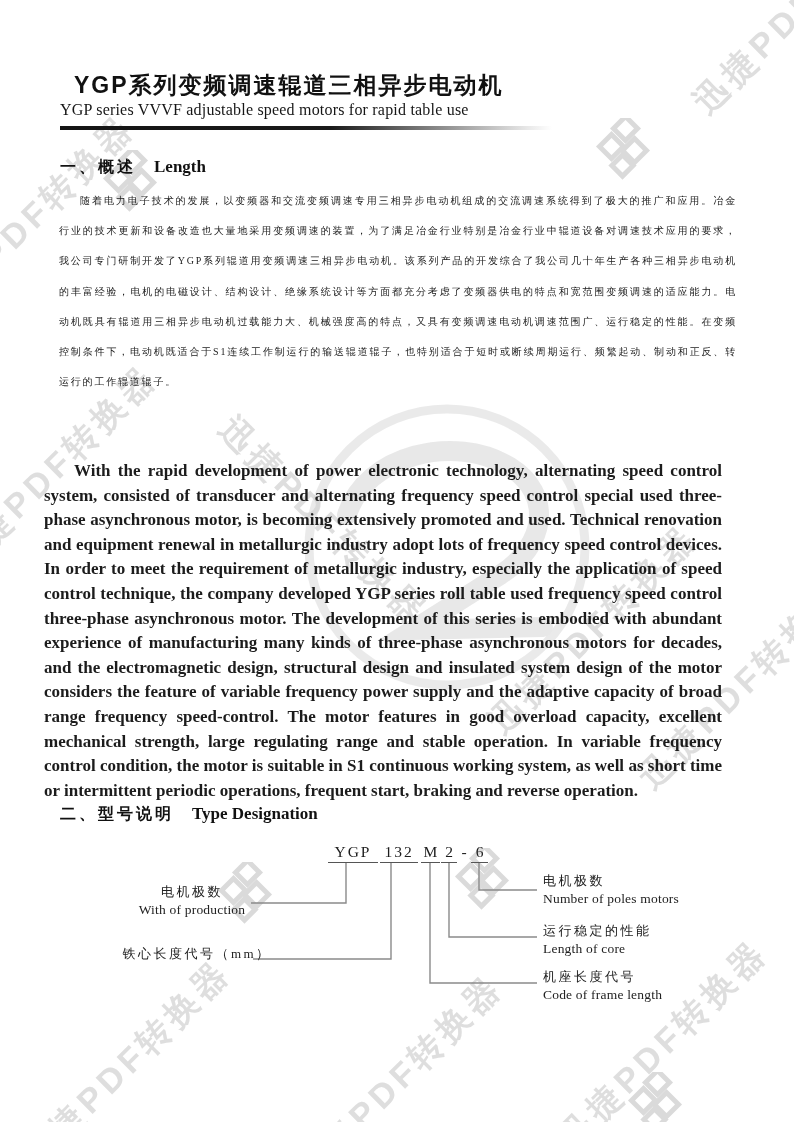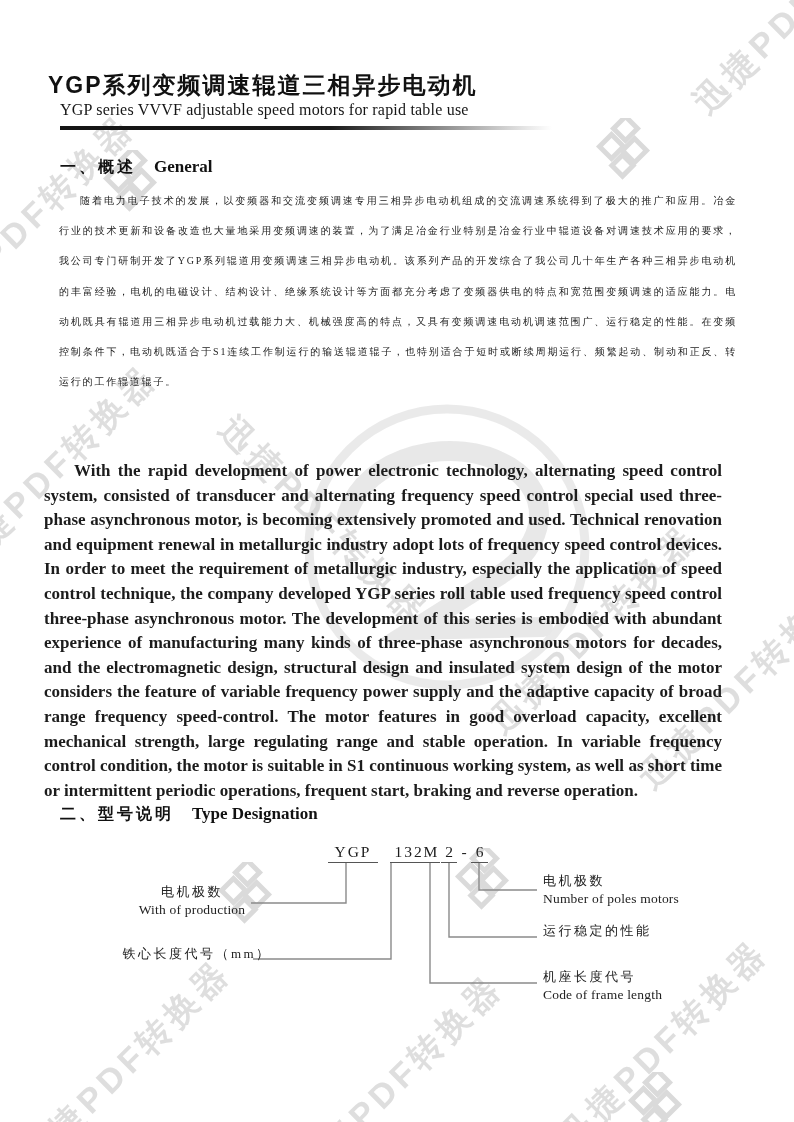--- a/index.html
+++ b/index.html
@@ -15,21 +15,21 @@
     position:absolute;font-family:"Liberation Sans","DejaVu Sans",sans-serif;
     font-size:34px;font-weight:bold;letter-spacing:5px;color:#d4d4d4;
     opacity:.75;transform:rotate(-45deg);transform-origin:left center;white-space:nowrap;
   }
   .wm-text.down{transform:rotate(45deg);}
   .wm-logo{position:absolute;opacity:.8;}
   .wm-center{position:absolute;left:295px;top:395px;opacity:.55;}
   
   .content{position:absolute;inset:0;z-index:1;}
   .title{
-    position:absolute;left:48px;top:70px;margin:0;
+    position:absolute;left:74px;top:70px;margin:0;
     font-family:"Liberation Sans","DejaVu Sans",sans-serif;
     font-size:23px;font-weight:bold;letter-spacing:2px;color:#111;
   }
   .subtitle{
     position:absolute;left:60px;top:101px;font-size:16px;color:#161616;letter-spacing:.2px;
   }
   .title-rule{
     position:absolute;left:60px;top:126px;width:492px;height:3.5px;
     background:linear-gradient(to right,#141414 0%,#1a1a1a 55%,#8f8f8f 78%,#e8e8e8 95%,#ffffff 100%);
   }
@@ -140,21 +140,21 @@
   </div>
 
   <div class="content">
 
     <h1 class="title">YGP系列变频调速辊道三相异步电动机</h1>
     <div class="subtitle">YGP series VVVF adjustable speed motors for rapid table use</div>
     <div class="title-rule"></div>
 
     <h2 class="sec-heading" style="top:151px;">
       <span class="zh">一、概述</span>
-      <span class="en">General</span>
+      <span class="en">Length</span>
     </h2>
 
     <p class="para-zh">随着电力电子技术的发展，以变频器和交流变频调速专用三相异步电动机组成的交流调速系统得到了极大的推广和应用。冶金行业的技术更新和设备改造也大量地采用变频调速的装置，为了满足冶金行业特别是冶金行业中辊道设备对调速技术应用的要求，我公司专门研制开发了YGP系列辊道用变频调速三相异步电动机。该系列产品的开发综合了我公司几十年生产各种三相异步电动机的丰富经验，电机的电磁设计、结构设计、绝缘系统设计等方面都充分考虑了变频器供电的特点和宽范围变频调速的适应能力。电动机既具有辊道用三相异步电动机过载能力大、机械强度高的特点，又具有变频调速电动机调速范围广、运行稳定的性能。在变频控制条件下，电动机既适合于S1连续工作制运行的输送辊道辊子，也特别适合于短时或断续周期运行、频繁起动、制动和正反、转运行的工作辊道辊子。</p>
 
     <p class="para-en">With the rapid development of power electronic technology, alternating speed control system, consisted of transducer and alternating frequency speed control special used three-phase asynchronous motor, is becoming extensively promoted and used. Technical renovation and equipment renewal in metallurgic industry adopt lots of frequency speed control devices. In order to meet the requirement of metallurgic industry, especially the application of speed control technique, the company developed YGP series roll table used frequency speed control three-phase asynchronous motor. The development of this series is embodied with abundant experience of manufacturing many kinds of three-phase asynchronous motors for decades, and the electromagnetic design, structural design and insulated system design of the motor considers the feature of variable frequency power supply and the adaptive capacity of broad range frequency speed-control. The motor features in good overload capacity, excellent mechanical strength, large regulating range and stable operation. In variable frequency control condition, the motor is suitable in S1 continuous working system, as well as short time or intermittent periodic operations, frequent start, braking and reverse operation.</p>
 
     <h2 class="sec-heading" style="top:798px;">
       <span class="zh">二、型号说明</span>
       <span class="en">Type Designation</span>
     </h2>
@@ -165,40 +165,41 @@
         <g fill="none" stroke="#8a8a8a" stroke-width="1.4">
           <polyline points="346,28 346,68 251,68"></polyline>
           <polyline points="391,28 391,124 253,124"></polyline>
           <polyline points="430,28 430,148 537,148"></polyline>
           <polyline points="449,28 449,102 537,102"></polyline>
           <polyline points="479,28 479,55 537,55"></polyline>
         </g>
       </svg>
 
       <span class="code-seg" style="left:328px;width:50px;letter-spacing:2px;">YGP</span>
-      <span class="code-seg" style="left:380px;width:38px;letter-spacing:2px;margin-left:10px;">132</span>
+      <span class="code-seg" style="left:380px;width:38px;letter-spacing:2px;">132</span>
       <span class="code-seg" style="left:421px;width:19px;">M</span>
       <span class="code-seg" style="left:441px;width:16px;">2</span>
       <span class="code-dash" style="left:458px;width:12px;">-</span>
       <span class="code-seg" style="left:471px;width:17px;">6</span>
 
       <div class="dlabel left" style="left:128px;top:48px;width:128px;">
         <span class="zh">电机极数</span>
         <span class="en">With of production</span>
       </div>
       <div class="dlabel left" style="left:118px;top:110px;width:158px;">
         <span class="zh">铁心长度代号（mm）</span>
       </div>
 
       <div class="dlabel right" style="left:543px;top:37px;width:210px;">
         <span class="zh">电机极数</span>
         <span class="en">Number of  poles motors</span>
       </div>
       <div class="dlabel right" style="left:543px;top:87px;width:210px;">
         <span class="zh">运行稳定的性能</span>
+        <span class="en">Length of core</span>
       </div>
       <div class="dlabel right" style="left:543px;top:133px;width:210px;">
         <span class="zh">机座长度代号</span>
         <span class="en">Code of frame length</span>
       </div>
 
     </div>
   </div>
 </div>
 

